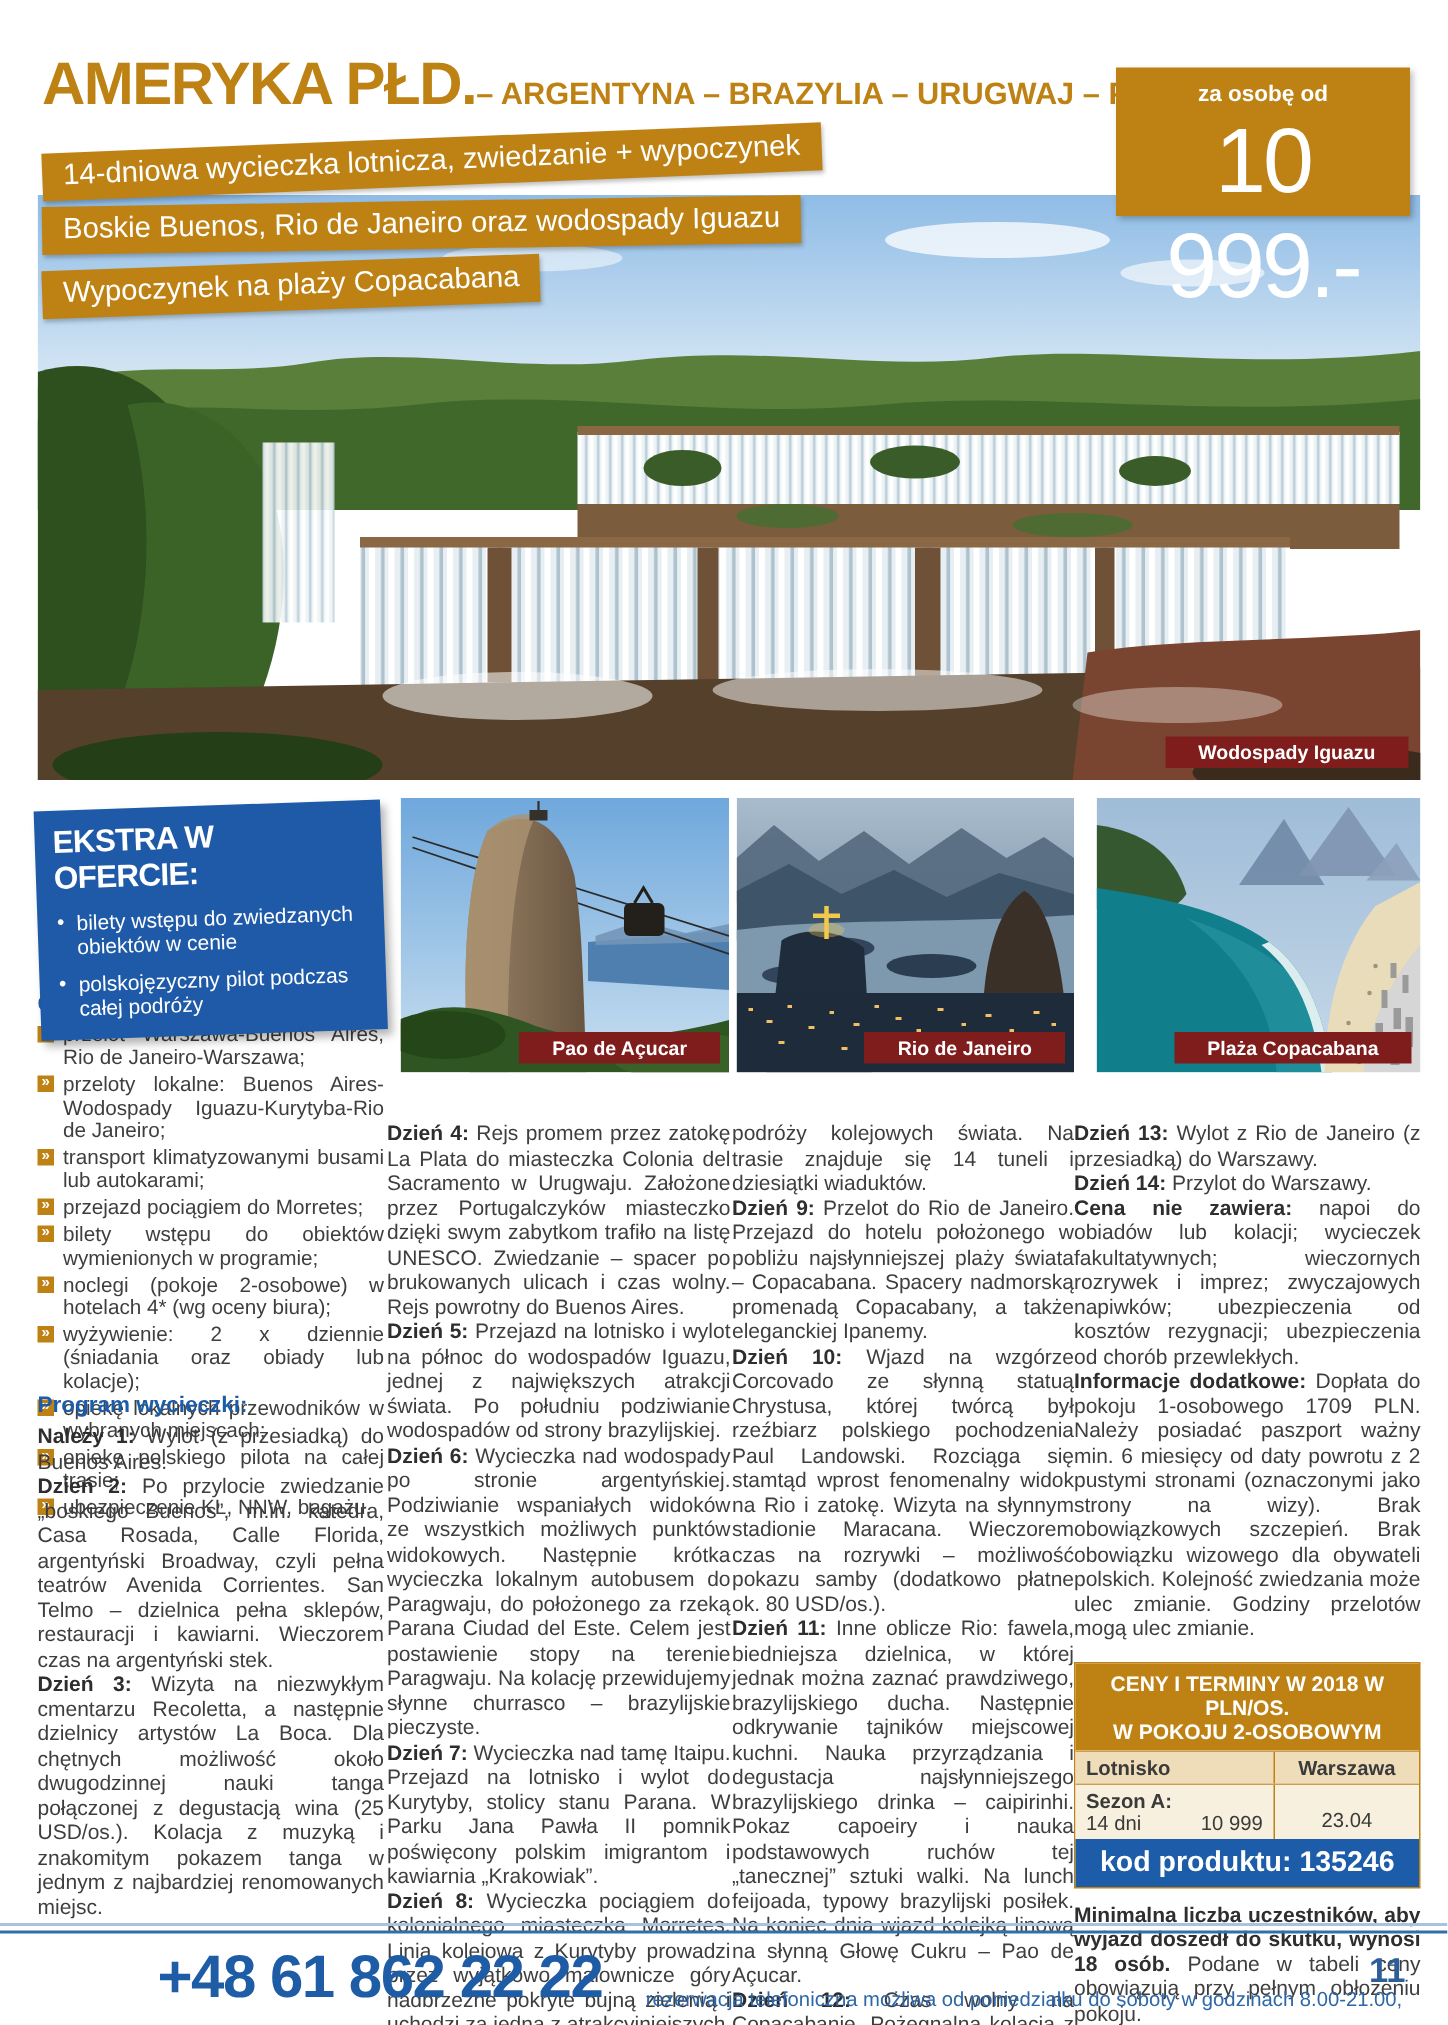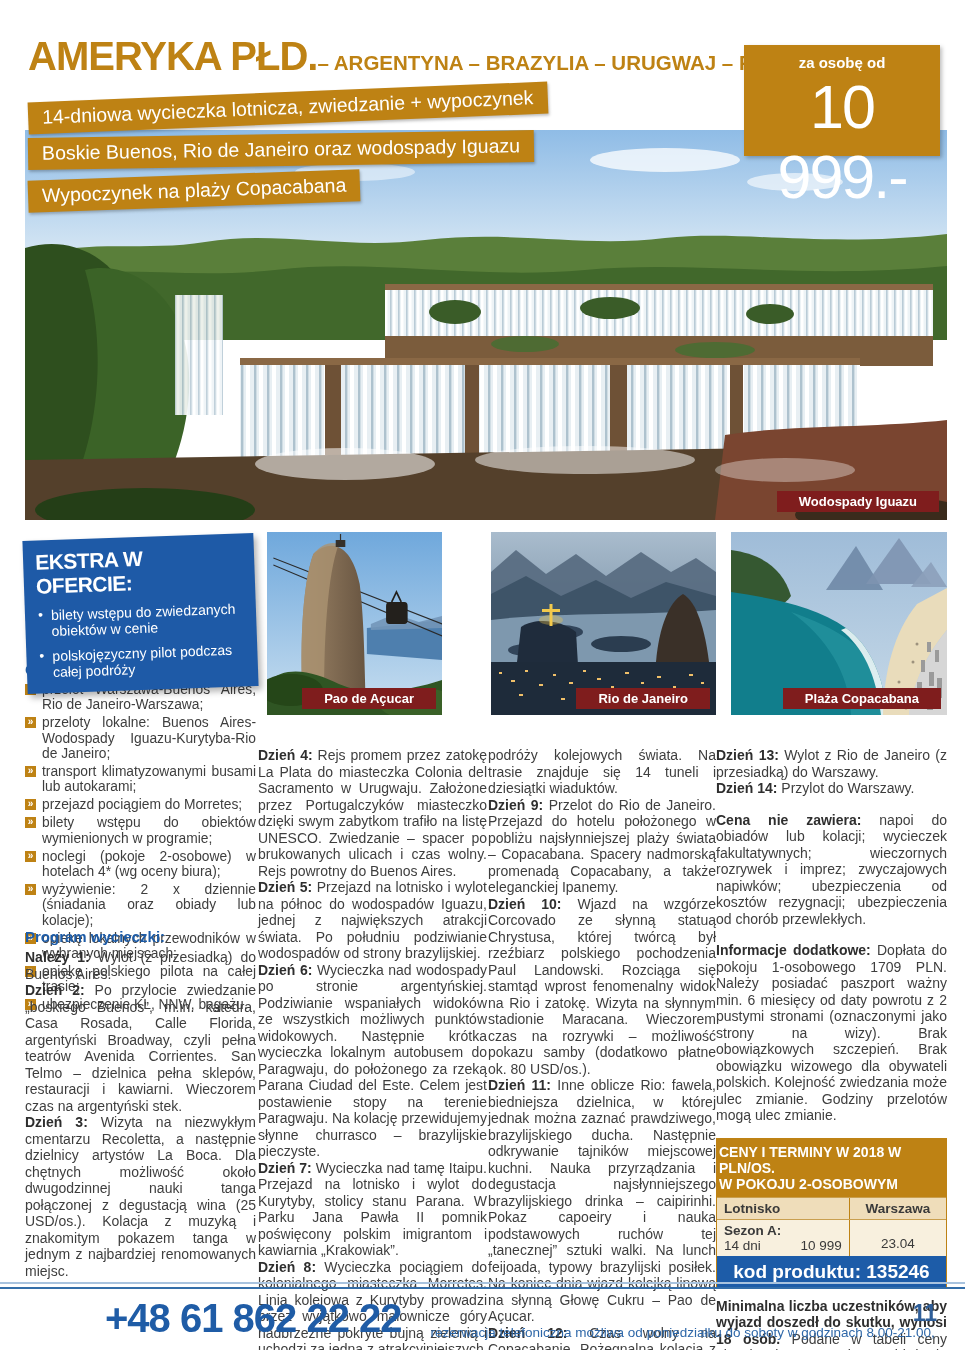--- a/index.html
+++ b/index.html
@@ -6,35 +6,35 @@
   html,body{background:#fff}
   body{width:965px;height:1350px;position:relative;overflow:hidden;
        font-family:"Liberation Sans",sans-serif;color:#3E3E3E}
   .abs{position:absolute}
 
   
   .hdr{left:28px;top:34px;display:flex;align-items:baseline;gap:0;white-space:nowrap;z-index:5}
   .hdr .main{font-size:40px;font-weight:bold;color:#BE8214;letter-spacing:-1px}
   .hdr .sub{font-size:20.5px;font-weight:bold;color:#BE8214}
 
-  .price-badge{left:744px;top:45px;width:196px;height:111px;background:#BE8214;color:#fff;
+  .price-badge{left:744px;top:45px;width:196px;height:99px;background:#BE8214;color:#fff;
        text-align:center;padding-top:9px;z-index:6;box-shadow:2px 2px 4px rgba(0,0,0,.25)}
   .price-badge .lbl{font-size:15px;font-weight:bold}
   .price-badge .val{font-size:61px;font-weight:normal;letter-spacing:-2px;margin-top:1px}
 
   .banner{position:absolute;left:28px;background:#BE8214;color:#fff;font-size:19.5px;
        padding:4px 14px 5px;white-space:nowrap;z-index:5;box-shadow:1px 2px 3px rgba(0,0,0,.25)}
   .b1{top:92px;transform:rotate(-2.3deg)}
   .b2{top:134px;transform:rotate(-0.9deg)}
   .b3{top:175px;transform:rotate(-2deg)}
 
   
   .hero{left:25px;top:130px;width:922px;height:390px;z-index:1;overflow:hidden}
   .photo{top:532px;height:183px;overflow:hidden;z-index:1}
-  .p1{left:267px;width:175px}.p2{left:491px;width:225px}.p3{left:731px;width:216px}
+  .p1{left:267px;width:219px}.p2{left:491px;width:225px}.p3{left:731px;width:216px}
   svg{display:block}
   .cap{position:absolute;right:6px;bottom:6px;background:#7f1d1d;color:#fff;
        font-size:13px;font-weight:bold;padding:3px 22px;white-space:nowrap}
   .hero .cap{right:8px;bottom:8px}
 
   
   .extra{left:25px;top:537px;width:231px;background:#1E5AA7;color:#fff;z-index:4;
        padding:10px 12px 13px;transform:rotate(-2deg);box-shadow:3px 4px 6px rgba(0,0,0,.3)}
   .extra .t{font-size:21px;font-weight:bold;letter-spacing:-.5px}
   .extra ul{list-style:none;margin-top:4px}
@@ -48,25 +48,25 @@
   .inc li{position:relative;padding-left:17px;font-size:13.8px;line-height:15.4px;
           text-align:justify;margin-top:2.5px}
   .inc li .sq{position:absolute;left:0;top:2px;width:11px;height:11px;background:#BE8214;
           color:#fff;font-size:10px;line-height:10px;text-align:center;font-weight:bold}
   .prog{left:25px;top:928px;width:231px}
   .col{top:747px;width:229px}
   .c2{left:258px}.c3{left:488px;width:228px}.c4{left:716px;width:231px}
   .body p{font-size:14px;line-height:16.5px;text-align:justify}
   .body p b{color:#2E2E2E}
   .blue-b{color:#1D5CA8;font-weight:bold}
-  .blk{margin-top:15px}
+  .blk{}
 
   
   .ptable{margin-top:14px;border:1px solid #BE8214;font-size:13.5px}
-  .ptable .thead{background:#BE8214;color:#fff;font-weight:bold;
+  .ptable .thead{background:#BE8214;color:#fff;font-weight:bold;text-align:center;
         font-size:14px;line-height:16px;padding:5px 2px}
   .trow{display:flex;border-top:1px solid #C99F4F}
   .trow .cl{width:58%;padding:3px 7px;border-right:1px solid #BE8214}
   .trow .cr{width:42%;text-align:center;padding:3px 4px}
   .r1{background:#EFDDBA;font-weight:bold;color:#3A3A3A}
   .r2{background:#F8F0DE;color:#3A3A3A}
   .r2 .season{font-weight:bold}
   .r2 .dline{display:flex;justify-content:space-between}
   .r2 .cr{display:flex;align-items:flex-end;justify-content:center;padding-bottom:5px}
   .kod{background:#1D5CA8;color:#fff;font-weight:bold;font-size:19px;text-align:center;padding:5px 0}

